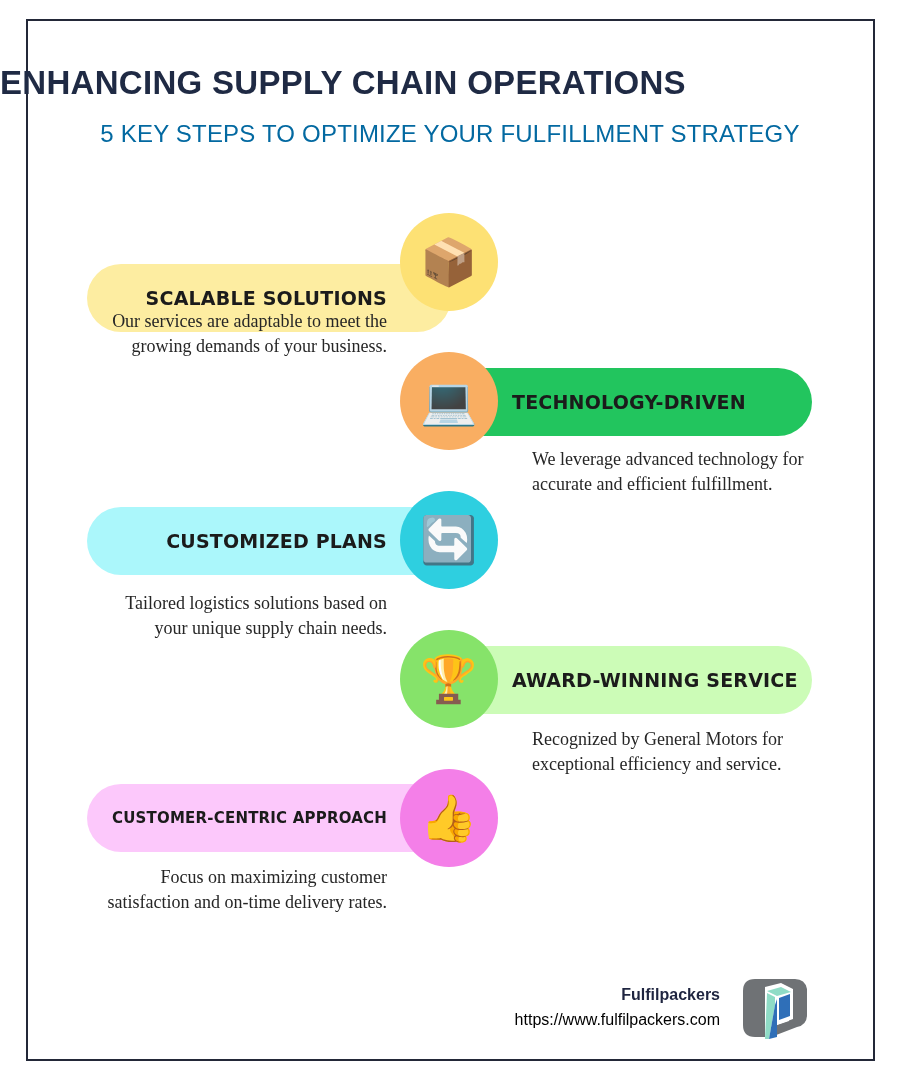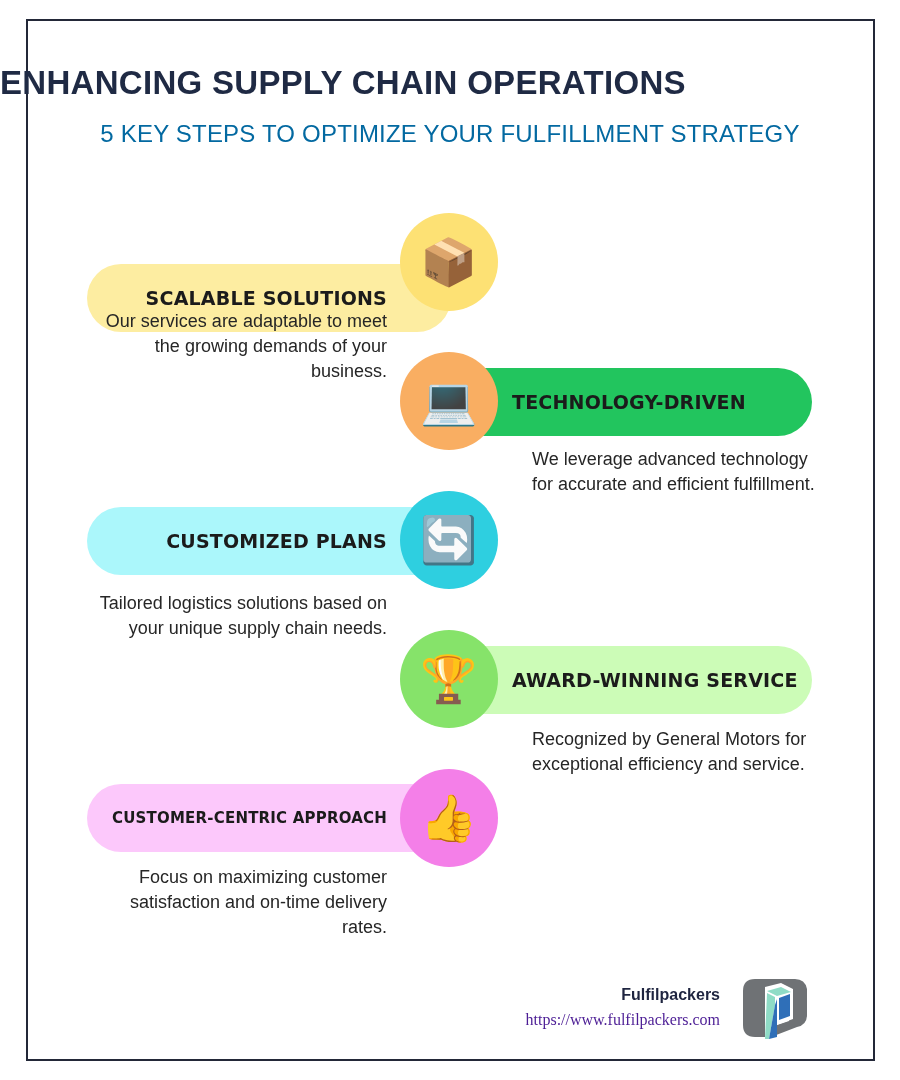--- a/index.html
+++ b/index.html
@@ -29,32 +29,32 @@
   .pill.left { left: 87px; width: 364px; justify-content: flex-end; padding-right: 64px; box-sizing: border-box; }
   .pill.right { left: 448px; width: 364px; justify-content: flex-start; padding-left: 64px; box-sizing: border-box; }
   .pill-label { font-size: 19px; letter-spacing: 0.2px; white-space: nowrap; }
   .pill-label.small { font-size: 15px; }
   .circle {
     position: absolute; width: 98px; height: 98px; border-radius: 50%;
     display: flex; align-items: center; justify-content: center;
     font-size: 46px; line-height: 1;
   }
   .desc {
-    position: absolute; font-family: Liberation Sans, sans-serif; font-size: 18px;
+    position: absolute; font-family: Liberation Serif, serif; font-size: 18px;
     line-height: 25px; color: #262626;
   }
   .desc.left { left: 92px; width: 295px; text-align: right; }
   .desc.right { left: 532px; width: 300px; text-align: left; }
   .brand-name {
     position: absolute; left: 460px; top: 986px; width: 260px; text-align: right;
     font-family: "Liberation Sans", sans-serif; font-weight: 700; font-size: 16px; color: #1f2540;
   }
   .brand-url {
     position: absolute; left: 440px; top: 1011px; width: 280px; text-align: right;
-    font-family: Liberation Serif, serif; font-size: 16px; color: #4c1d95;
+    font-family: Liberation Sans, sans-serif; font-size: 16px; color: #000000;
   }
   .logo { position: absolute; left: 741px; top: 975px; width: 68px; height: 68px; }
 </style>
 </head>
 <body>
 
 <div class="frame"></div>
 
 <div class="title">ENHANCING SUPPLY CHAIN OPERATIONS</div>
 <div class="subtitle">5 KEY STEPS TO OPTIMIZE YOUR FULFILLMENT STRATEGY</div>

